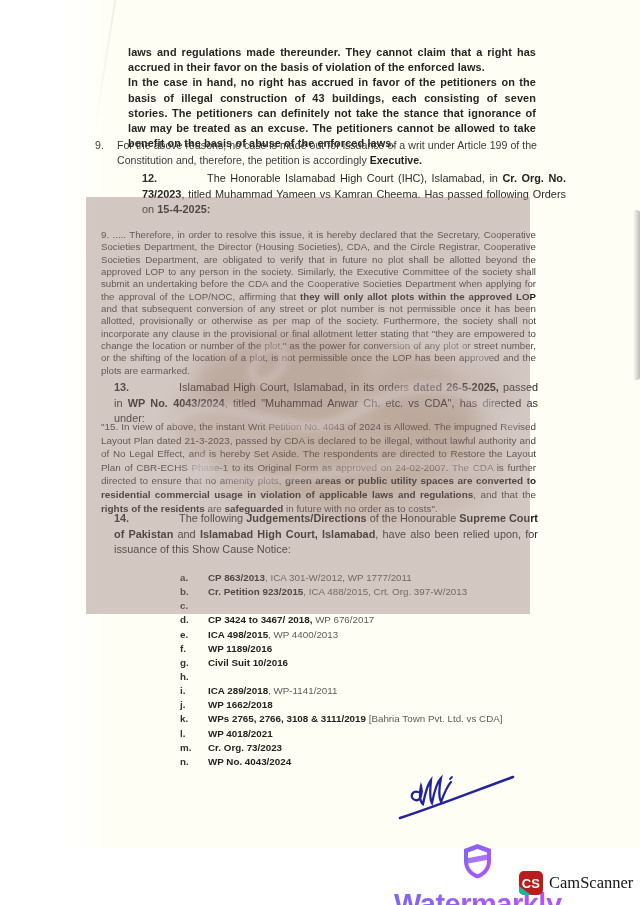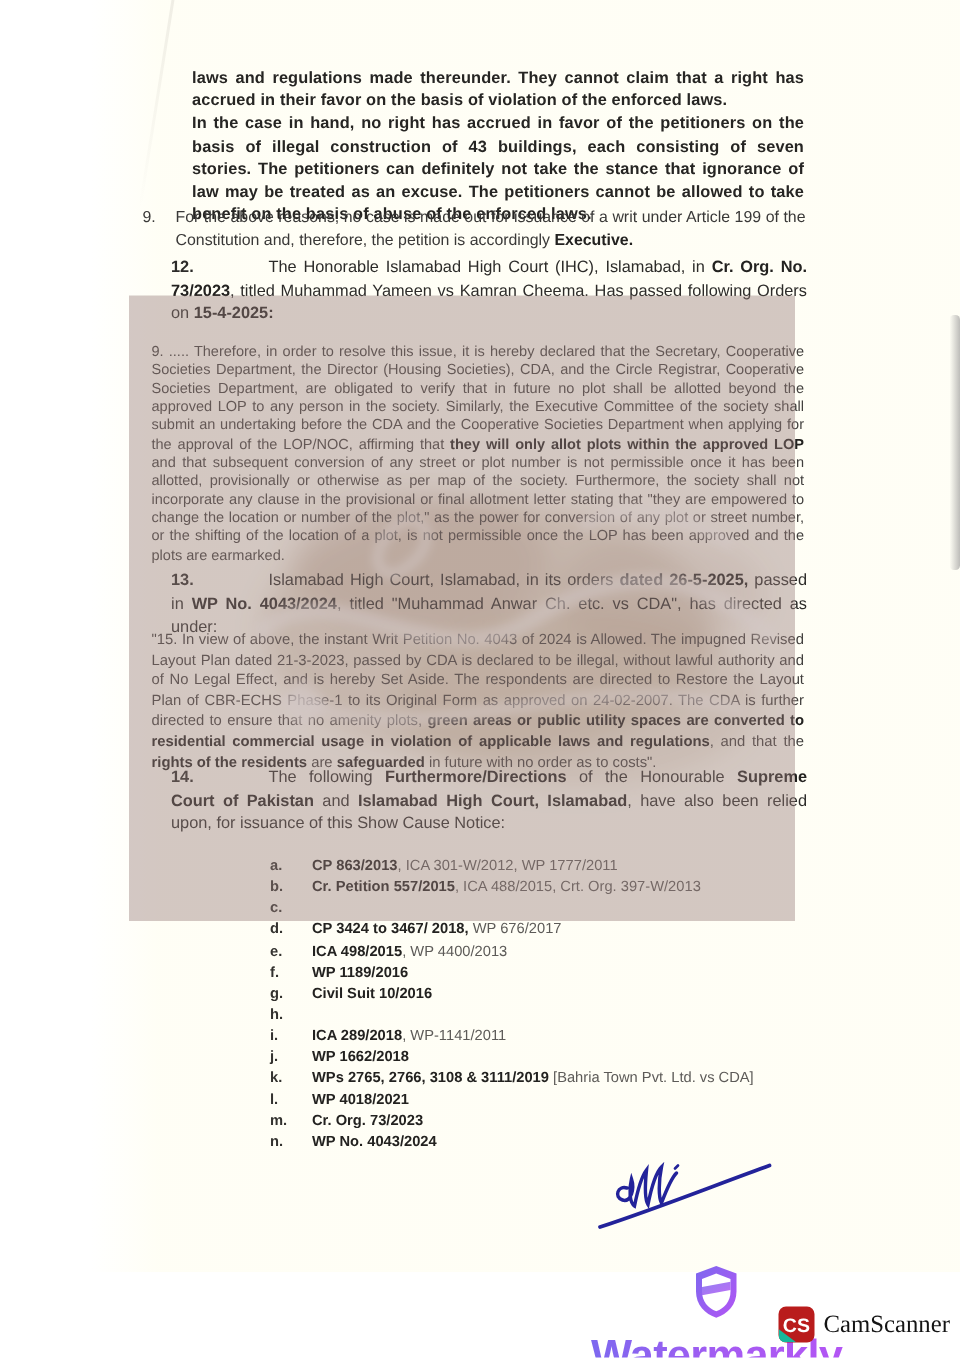--- a/index.html
+++ b/index.html
@@ -30,21 +30,21 @@
   svg.decor.swirls{z-index:3;}
   
   .doc{position:absolute;color:#2e2d2b;z-index:2;}
   .j{text-align:justify;}
   .b{font-weight:700;color:#232220;}
   .p1{left:128px;top:45px;width:408px;font-size:10.9px;line-height:15.2px;font-weight:700;color:#262523;letter-spacing:.1px;}
   .item9{left:95px;top:138px;width:442px;font-size:10.6px;line-height:14.8px;display:flex;color:#3a3938;}
   .item9 .num{width:22px;flex:0 0 22px;}
   .para{left:114px;width:424px;font-size:10.9px;line-height:15.5px;position:absolute;text-indent:65px;color:#2c2b29;}
   .para .pnum{position:absolute;left:0;top:0;font-weight:700;text-indent:0;}
-  .p12{top:171px;}
+  .p12{top:171px;margin-left:28px;}
   .p13{top:380px;}
   .p14{top:511px;}
   .quote{left:101px;width:435px;position:absolute;color:#413f3d;}
   .q9{top:229px;font-size:9.7px;line-height:12.35px;}
   .q15{top:420px;font-size:9.9px;line-height:13.6px;}
   
   .cases{left:180px;top:572px;width:360px;position:absolute;font-size:9.8px;color:#2b2a28;z-index:2;}
   .crow{display:flex;height:14.15px;align-items:flex-start;}
   .clet{flex:0 0 28px;font-weight:700;color:#33322f;}
   .ctxt .b{font-weight:700;}
@@ -119,31 +119,31 @@
 
 <div class="doc para p13 j">
   <span class="pnum">13.</span><span>Islamabad High Court, Islamabad, in its orders </span><span class="b">dated 26-5-2025,</span><span> passed in </span><span class="b">WP No. 4043/2024</span><span>, titled "Muhammad Anwar Ch. etc. vs CDA", has directed as under:</span>
 </div>
 
 <div class="doc quote q15 j">
   <span>"15. In view of above, the instant Writ Petition No. 4043 of 2024 is Allowed. The impugned Revised Layout Plan dated 21-3-2023, passed by CDA is declared to be illegal, without lawful authority and of No Legal Effect, and is hereby Set Aside. The respondents are directed to Restore the Layout Plan of CBR-ECHS Phase-1 to its Original Form as approved on 24-02-2007. The CDA is further directed to ensure that no amenity plots, </span><span class="b">green areas or public utility spaces are converted to residential commercial usage in violation of applicable laws and regulations</span><span>, and that the </span><span class="b">rights of the residents</span><span> are </span><span class="b">safeguarded</span><span> in future with no order as to costs".</span>
 </div>
 
 <div class="doc para p14 j">
-  <span class="pnum">14.</span><span>The following </span><span class="b">Furthermore/Directions</span><span> of the Honourable </span><span class="b">Supreme Court of Pakistan</span><span> and </span><span class="b">Islamabad High Court, Islamabad</span><span>, have also been relied upon, for issuance of this Show Cause Notice:</span>
+  <span class="pnum">14.</span><span>The following </span><span class="b">Judgements/Directions</span><span> of the Honourable </span><span class="b">Supreme Court of Pakistan</span><span> and </span><span class="b">Islamabad High Court, Islamabad</span><span>, have also been relied upon, for issuance of this Show Cause Notice:</span>
 </div>
 
 <div class="cases">
   <div class="crow">
       <span class="clet">a.</span>
       <span class="ctxt"><span class="b">CP 863/2013</span><span class="rest">, ICA 301-W/2012, WP 1777/2011</span></span>
     </div>
   <div class="crow">
       <span class="clet">b.</span>
-      <span class="ctxt"><span class="b">Cr. Petition 557/2015</span><span class="rest">, ICA 488/2015, Crt. Org. 397-W/2013</span></span>
+      <span class="ctxt"><span class="b">Cr. Petition 923/2015</span><span class="rest">, ICA 488/2015, Crt. Org. 397-W/2013</span></span>
     </div>
   <div class="crow">
       <span class="clet">c.</span>
     </div>
   <div class="crow">
       <span class="clet">d.</span>
       <span class="ctxt"><span class="b">CP 3424 to 3467/ 2018,</span><span class="rest"> WP 676/2017</span></span>
     </div>
   <div class="crow">
       <span class="clet">e.</span>

